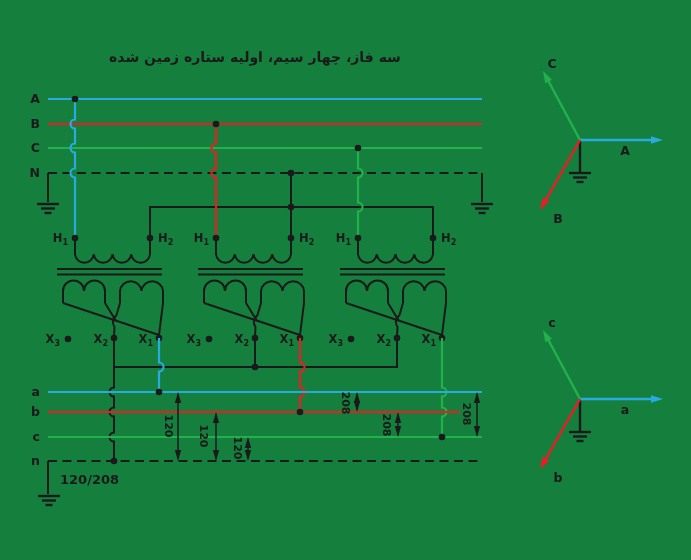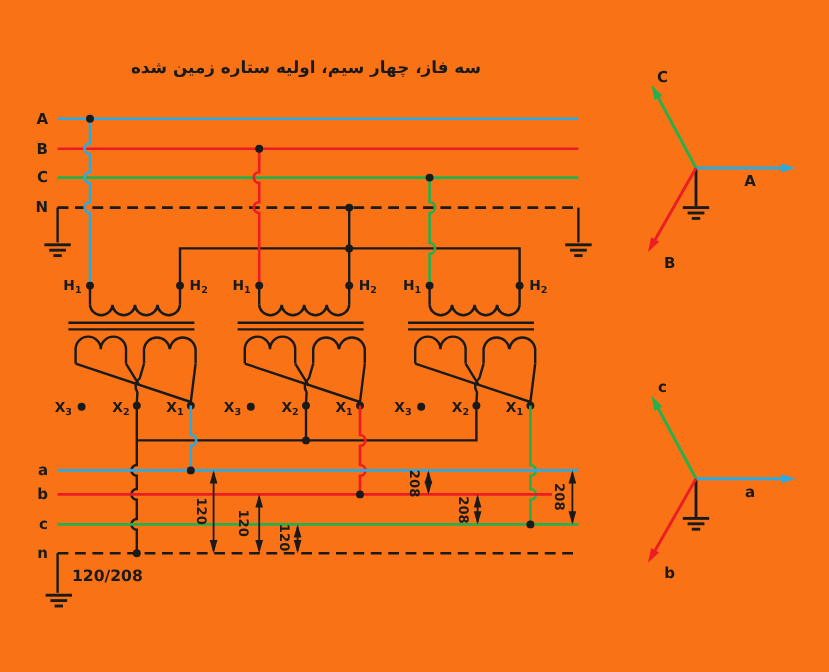--- a/index.html
+++ b/index.html
@@ -1,16 +1,16 @@
 <!DOCTYPE html>
 <html><head>
 <meta charset="utf-8">
 <style>
   html,body{margin:0;padding:0;background:#fdfdfd;}
-  .stage{position:relative;width:691px;height:560px;background:#f97316;overflow:hidden;
+  .stage{position:relative;width:691px;height:560px;background:#15803d;overflow:hidden;
          font-family:"DejaVu Sans","Liberation Sans",sans-serif;}
   .title{position:absolute;left:105px;top:49px;width:300px;text-align:center;
          font-size:14px;font-weight:bold;color:#1a1a1a;}
   svg text{font-family:"DejaVu Sans","Liberation Sans",sans-serif;}
 </style>
 </head>
 <body>
 
 <div class="stage">
   <div class="title" dir="rtl">سه فاز، چهار سیم، اولیه ستاره زمین شده</div>

